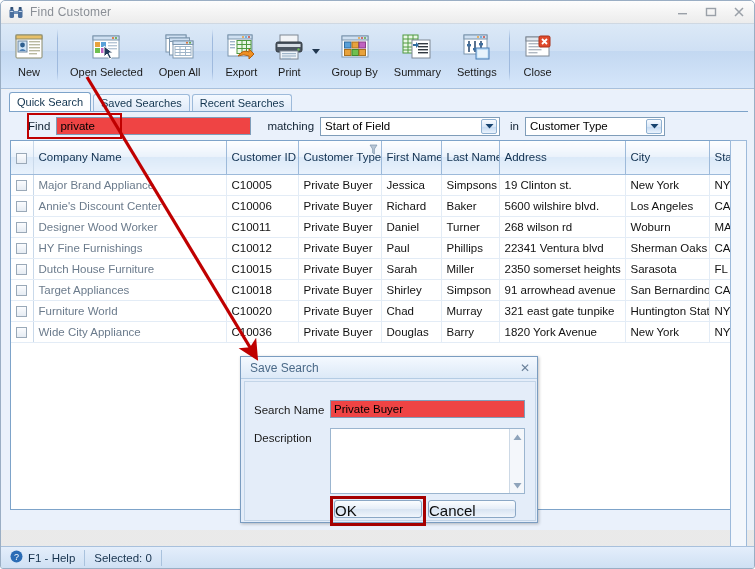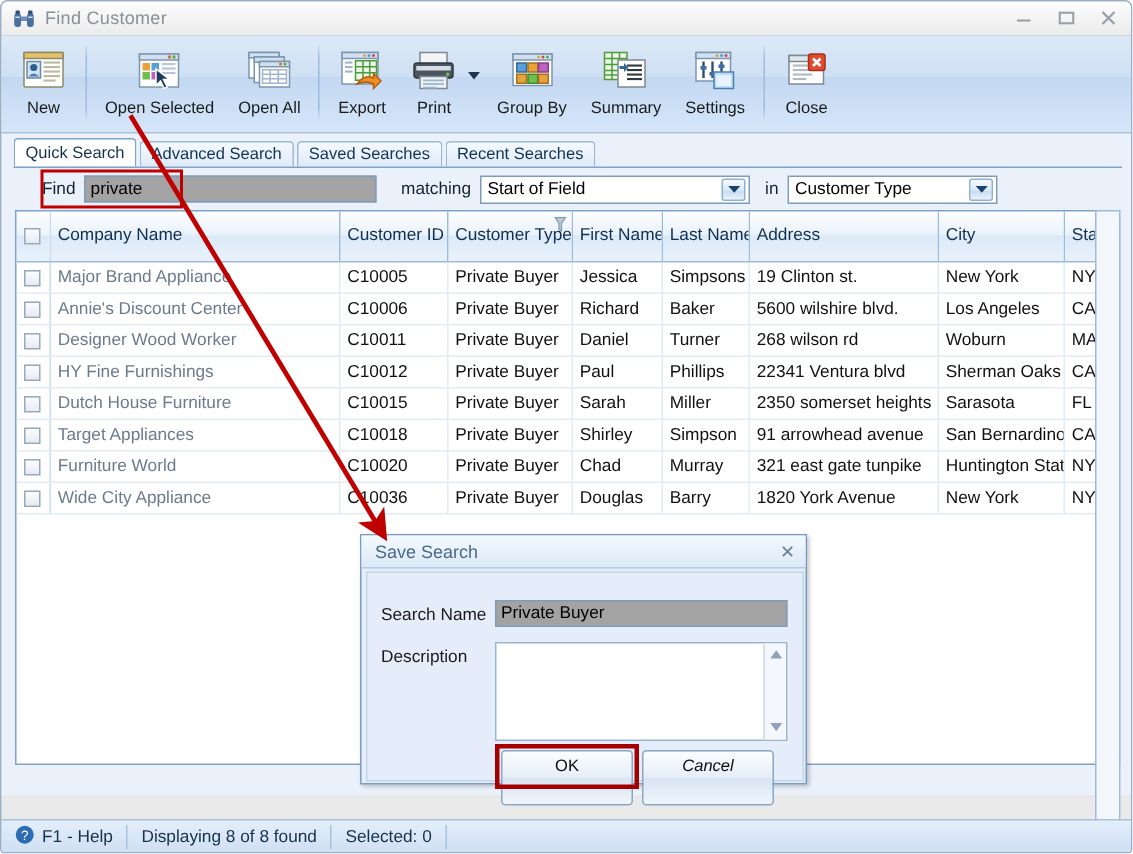--- a/index.html
+++ b/index.html
@@ -89,21 +89,21 @@
     height:19px; line-height:17px;
     border-color:#7da3c9;
   }
   #tabline { position:absolute; left:8px; top:21px; width:739px; height:1px; background:#7da3c9; }
 
   
   #searchrow { position:absolute; left:9px; top:24px; width:737px; height:24px; display:flex; align-items:center; }
   .s-label { font-size:11.5px; color:#123; margin:0 6px 0 18px; }
   #find-box-wrap { position:relative; }
   .txtinput {
-    height:18px; border:1px solid #7f9db9; background:#a3a3a3;
+    height:18px; border:1px solid #7f9db9; background:#ef4444;
     font-family:"Liberation Sans", sans-serif; font-size:11.5px; color:#000;
     padding:1px 3px; line-height:15px;
   }
   #find-input { width:195px; }
   #find-highlight {
     position:absolute; left:-29px; top:-4px; width:95px; height:26px;
     border:2px solid #c00000; pointer-events:none;
   }
   .combo {
     height:19px; border:1px solid #7f9db9; background:#fff;
@@ -191,28 +191,28 @@
     position:absolute; left:85px; top:46px; width:195px; height:66px;
     background:#ffffff; border:1px solid #9bb5cf; display:flex;
   }
   #desc-text { flex:1; }
   #desc-sb {
     width:15px; background:#f4f7fb; border-left:1px solid #cdd9e6;
     display:flex; flex-direction:column; justify-content:space-between; align-items:center;
     padding:2px 0;
   }
   .dlgbtn {
-    position:absolute; height:37px; width:88px;
+    position:absolute; height:18px; width:88px;
     background:linear-gradient(#fbfdff,#e6eef8 48%,#d8e4f2 52%,#f0f5fc);
     border:1px solid #8aa7c5; border-radius:3px;
-    font-size:11px; color:#0c0c0c; text-align:center; line-height:20px;
+    font-size:15px; color:#0c0c0c; text-align:left; line-height:20px;
     cursor:default;
   }
   #ok-btn { left:89px; top:118px; }
-  #cancel-btn { left:183px; top:118px;font-style:italic; }
+  #cancel-btn { left:183px; top:118px; }
   #ok-highlight {
     position:absolute; left:85px; top:114px; width:96px; height:30px;
     border:3px solid #a50000; pointer-events:none;
   }
 
   
   #arrow { position:absolute; left:0; top:0; width:755px; height:569px; pointer-events:none; }
 </style>
 </head>
 <body>
@@ -448,21 +448,20 @@
         </svg>
       </span>
       <span class="lbl">Close</span>
     </div>
   </div>
 
   <div id="panel">
 
     <div id="tabstrip">
       <div class="tab active"><span>Quick Search</span></div>
-      <div class="tab"><span>Advanced Search</span></div>
       <div class="tab"><span>Saved Searches</span></div>
       <div class="tab"><span>Recent Searches</span></div>
     </div>
     <div id="tabline"></div>
 
     <div id="searchrow">
       <span class="s-label">Find</span>
       <span id="find-box-wrap">
         <input id="find-input" class="txtinput" type="text" value="private" style="">
         <span id="find-highlight"></span>
@@ -656,23 +655,20 @@
     <span class="sb-cell">
       <span>
         <svg width="13" height="13" viewBox="0 0 13 13">
           <circle cx="6.5" cy="6.5" r="6" fill="#2b6cb5"></circle>
           <text x="6.5" y="9.8" font-size="9" font-family="Liberation Sans, sans-serif" fill="#fff" text-anchor="middle">?</text>
         </svg>
       </span>
       <span>F1 - Help</span>
     </span>
     <span class="sb-cell">
-      <span>Displaying 8 of 8 found</span>
-    </span>
-    <span class="sb-cell">
       <span>Selected: 0</span>
     </span>
   </div>
 
   <svg id="arrow">
     <defs>
       <marker id="ahead" markerWidth="7" markerHeight="7" refX="2.2" refY="3.2" orient="auto">
         <path d="M0,0 L6.5,3.2 L0,6.4 L1.6,3.2 Z" fill="#bf0000"></path>
       </marker>
     </defs>

